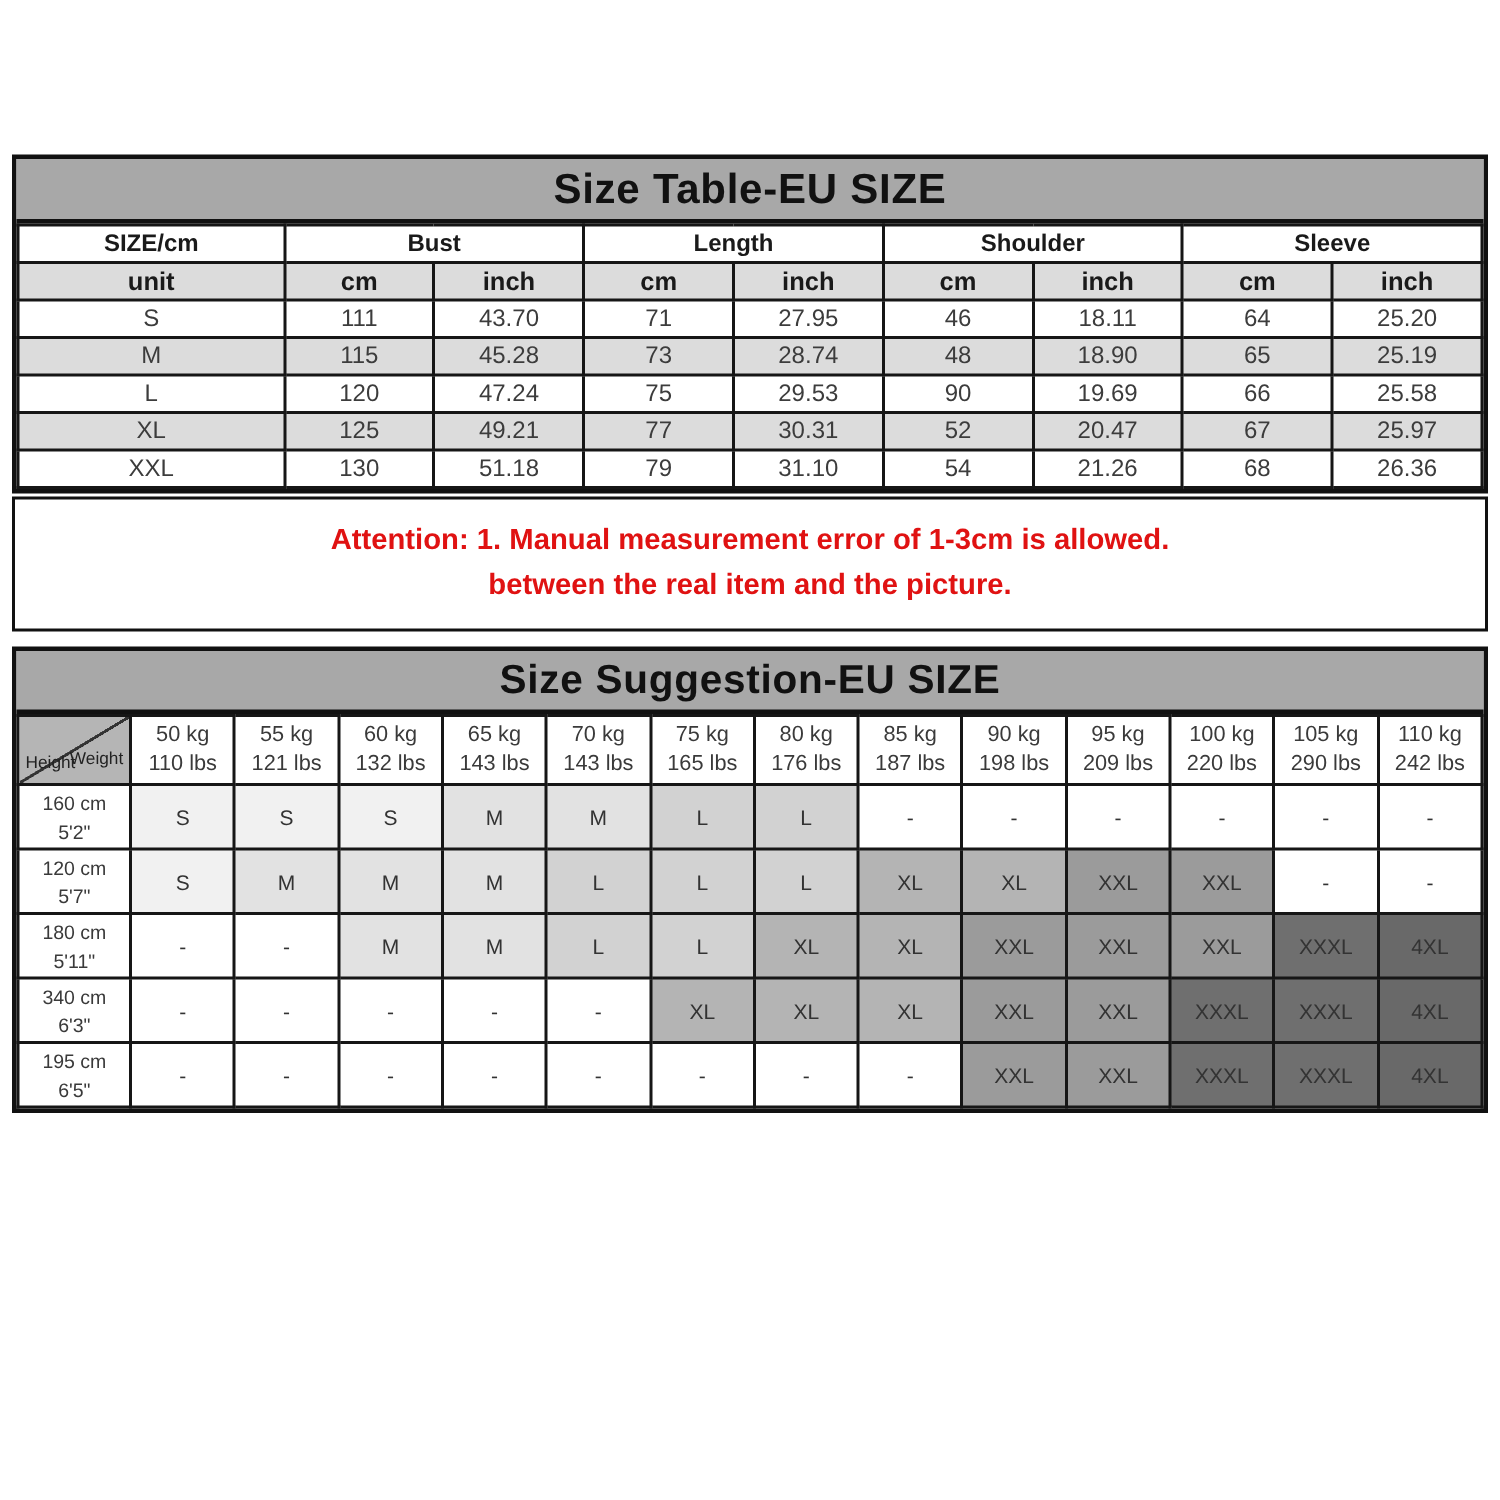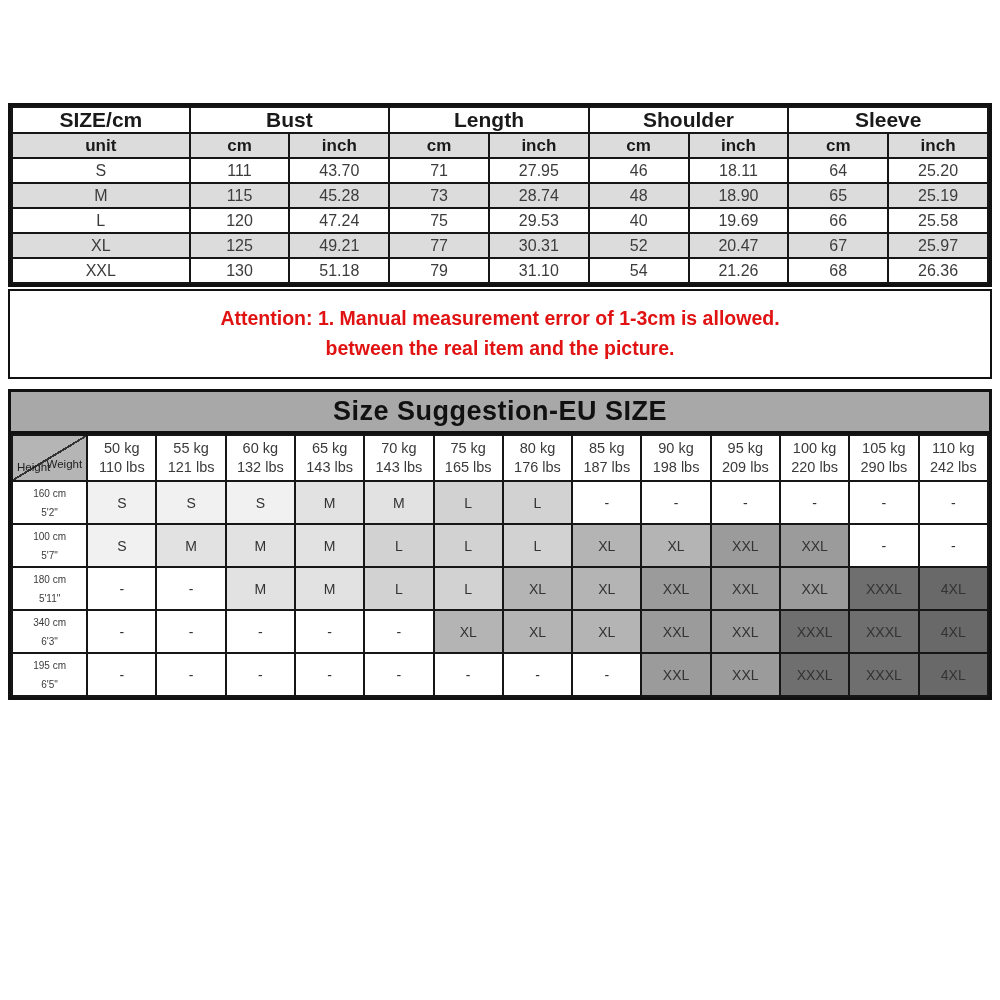--- a/index.html
+++ b/index.html
@@ -13,57 +13,58 @@
   
   .box{border:3px solid #111;box-sizing:border-box;}
   .title-bar{
     background:#a8a8a8;border-bottom:3px solid #111;
     text-align:center;font-weight:bold;font-size:28px;color:#111;
     padding:4px 0;letter-spacing:0.5px;
   }
   table{border-collapse:collapse;width:100%;table-layout:fixed;}
   td,th{border:2px solid #161616;padding:0;height:25px;
         text-align:center;vertical-align:middle;box-sizing:border-box;}
-  .size-table th{font-size:21px;font-weight:bold;background:#ffffff;}
+  .size-table th{font-size:16px;font-weight:bold;background:#ffffff;}
   .size-table .unit-row td{font-size:17px;font-weight:bold;background:#dcdcdc;}
   .size-table .data-row td{font-size:16px;color:#3c3c3c;background:#ffffff;}
   .size-table .data-row.alt td{background:#dcdcdc;}
 
   
   .attention-box{
     border:2px solid #111;box-sizing:border-box;margin-top:2px;
     padding:12px 4px 14px 4px;text-align:center;
   }
   .attention-box div{
     color:#e01212;font-weight:bold;font-size:19.5px;line-height:30px;
   }
 
   
   .suggestion-wrap{margin-top:10px;}
   .suggestion-wrap .title-bar{font-size:27px;}
   .sg-table td{font-size:14px;color:#333;}
   .sg-table .wcell{background:#ffffff;font-size:14.5px;color:#3a3a3a;
                    line-height:19px;height:46px;}
-  .sg-table .hcell{background:#ffffff;font-size:10px;color:#3a3a3a;
+  .sg-table .hcell{background:#ffffff;font-size:13px;color:#3a3a3a;
                    line-height:19px;height:43px;}
   .sg-table .corner{
     background:#b5b5b5;position:relative;overflow:hidden;
     background-image:linear-gradient(to bottom right,
       rgba(0,0,0,0) calc(50% - 1px), #333 calc(50% - 1px),
       #333 calc(50% + 1px), rgba(0,0,0,0) calc(50% + 1px));
   }
   .corner .w{position:absolute;top:3px;right:4px;font-size:11.5px;color:#222;margin-top:16px;}
   .corner .h{position:absolute;bottom:3px;left:4px;font-size:11.5px;color:#222;}
 </style>
 </head>
 <body>
 
 <div class="page">
 
   <div class="box">
+    <div class="title-bar">Size Table-EU SIZE</div>
     <table class="size-table">
       <colgroup>
         <col style="width:18.2%">
         <col span="8" style="width:10.225%">
       </colgroup>
       <thead id="st-head">
           <tr>
             <th>SIZE/cm</th>
             <th colspan="2">Bust</th>
             <th colspan="2">Length</th>
@@ -104,21 +105,21 @@
             <td>18.90</td>
             <td>65</td>
             <td>25.19</td>
           </tr>
           <tr class="data-row">
             <td>L</td>
             <td>120</td>
             <td>47.24</td>
             <td>75</td>
             <td>29.53</td>
-            <td>40</td>
+            <td>90</td>
             <td>19.69</td>
             <td>66</td>
             <td>25.58</td>
           </tr>
           <tr class="data-row alt">
             <td>XL</td>
             <td>125</td>
             <td>49.21</td>
             <td>77</td>
             <td>30.31</td>
@@ -229,21 +230,21 @@
             <td style="background: rgb(210, 210, 210);">L</td>
             <td style="background: rgb(255, 255, 255);">-</td>
             <td style="background: rgb(255, 255, 255);">-</td>
             <td style="background: rgb(255, 255, 255);">-</td>
             <td style="background: rgb(255, 255, 255);">-</td>
             <td style="background: rgb(255, 255, 255);">-</td>
             <td style="background: rgb(255, 255, 255);">-</td>
           </tr>
           <tr>
             <td class="hcell">
-              <div>100 cm</div>
+              <div>120 cm</div>
               <div>5'7"</div>
             </td>
             <td style="background: rgb(241, 241, 241);">S</td>
             <td style="background: rgb(226, 226, 226);">M</td>
             <td style="background: rgb(226, 226, 226);">M</td>
             <td style="background: rgb(226, 226, 226);">M</td>
             <td style="background: rgb(210, 210, 210);">L</td>
             <td style="background: rgb(210, 210, 210);">L</td>
             <td style="background: rgb(210, 210, 210);">L</td>
             <td style="background: rgb(180, 180, 180);">XL</td>

